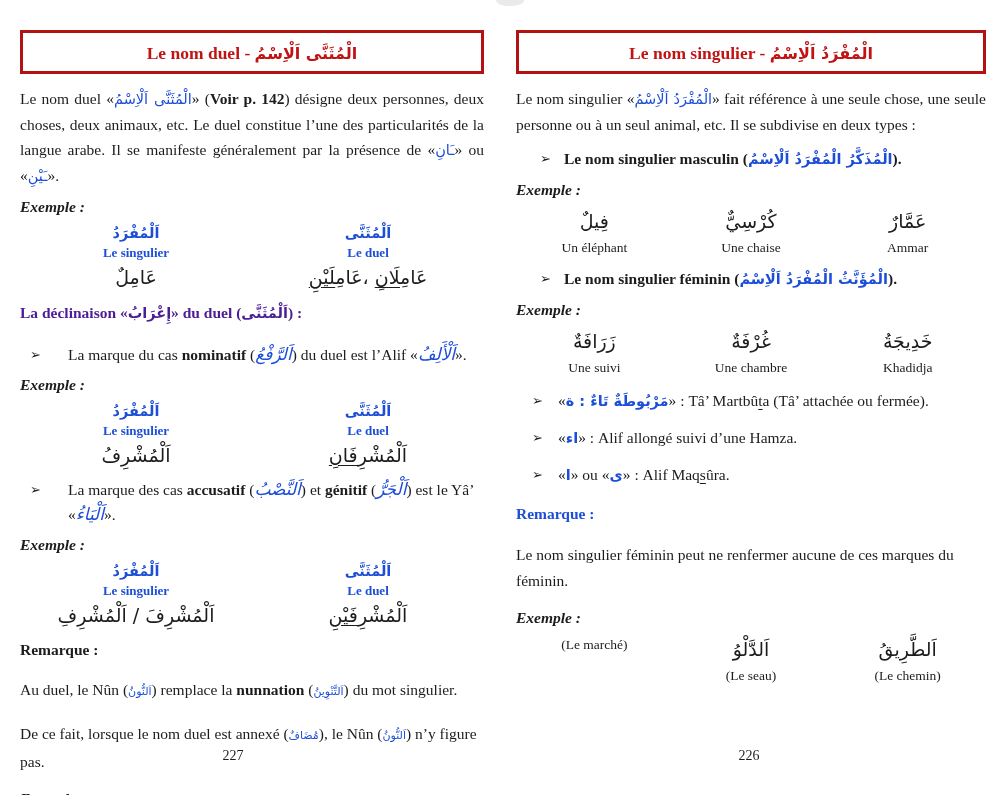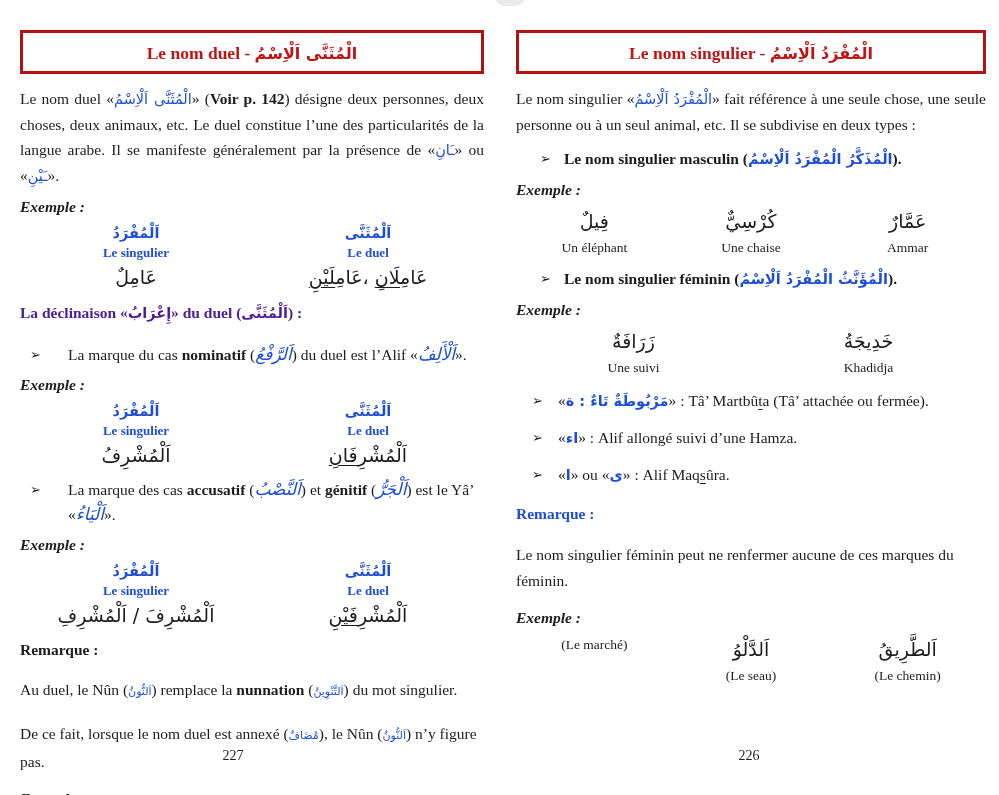--- a/index.html
+++ b/index.html
@@ -162,20 +162,24 @@
       <span><span>Le nom singulier féminin (</span><span class="ar red">اَلْاِسْمُ‎ الْمُفْرَدُ‎ الْمُؤَنَّثُ</span><span>).</span></span>
     </div>
 
     <p class="exlabel">Exemple :</p>
     <div class="excols">
       <div class="col">
         <div class="exword ar">زَرَافَةٌ</div>
         <div class="capfr">Une suivi</div>
       </div>
       <div class="col">
+        <div class="exword ar">غُرْفَةٌ</div>
+        <div class="capfr">Une chambre</div>
+      </div>
+      <div class="col">
         <div class="exword ar">خَدِيجَةُ</div>
         <div class="capfr">Khadidja</div>
       </div>
     </div>
 
 
     <div class="bullet-mark">
       <span class="arrow">➢</span>
       <span><span>«</span><span class="ar red">ة‎ : تَاءٌ‎ مَرْبُوطَةٌ</span><span>» : Tâ’ Martbû</span><span class="u">t</span><span>a (Tâ’ attachée ou fermée).</span></span>
     </div>

